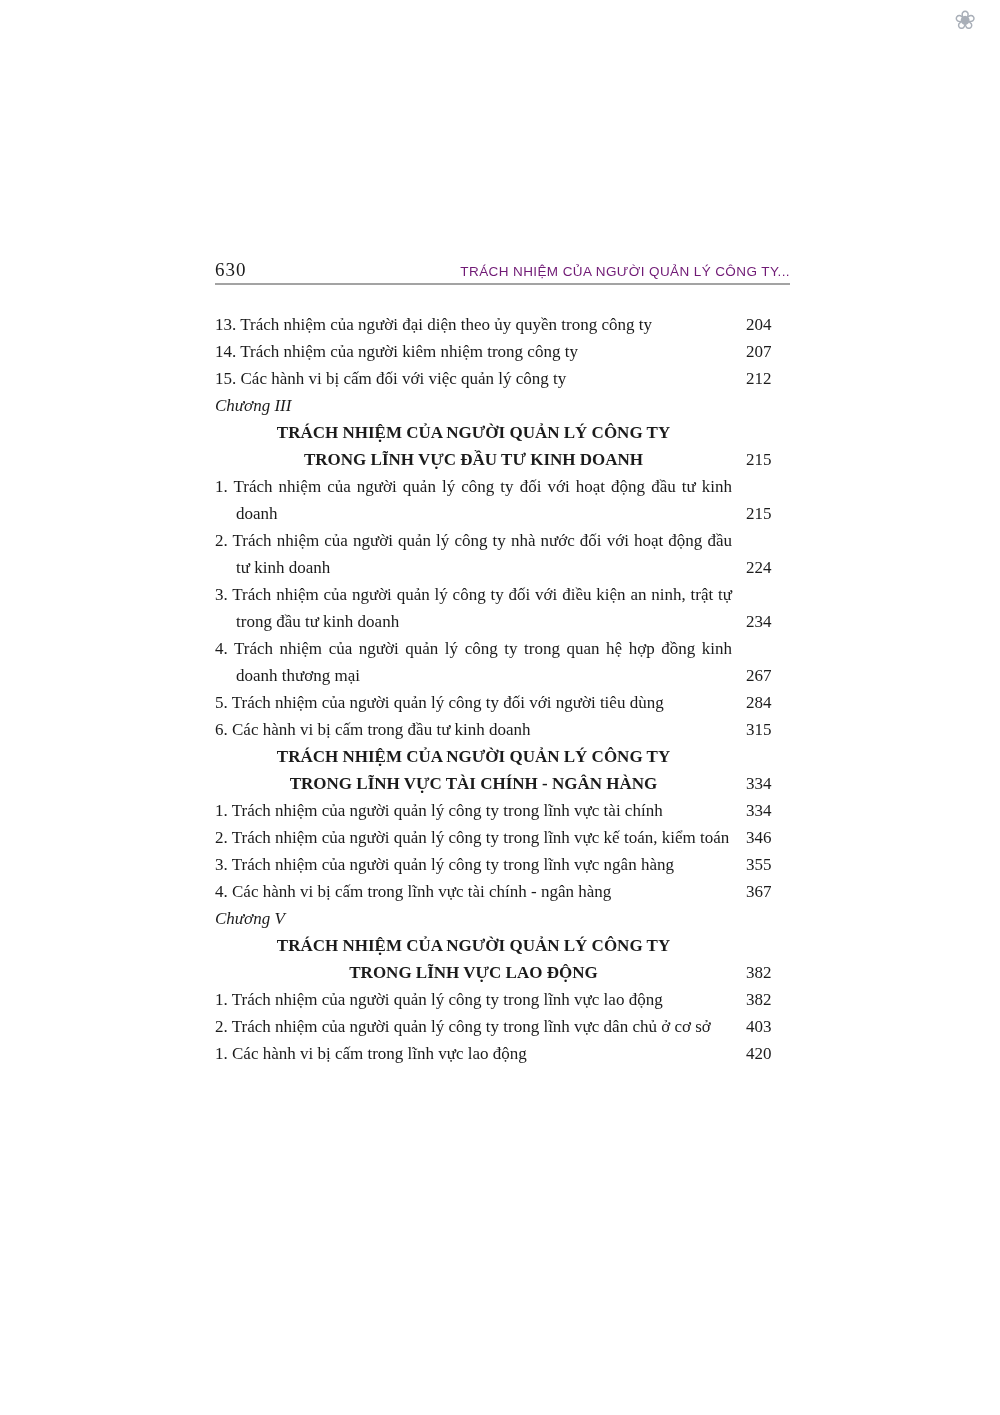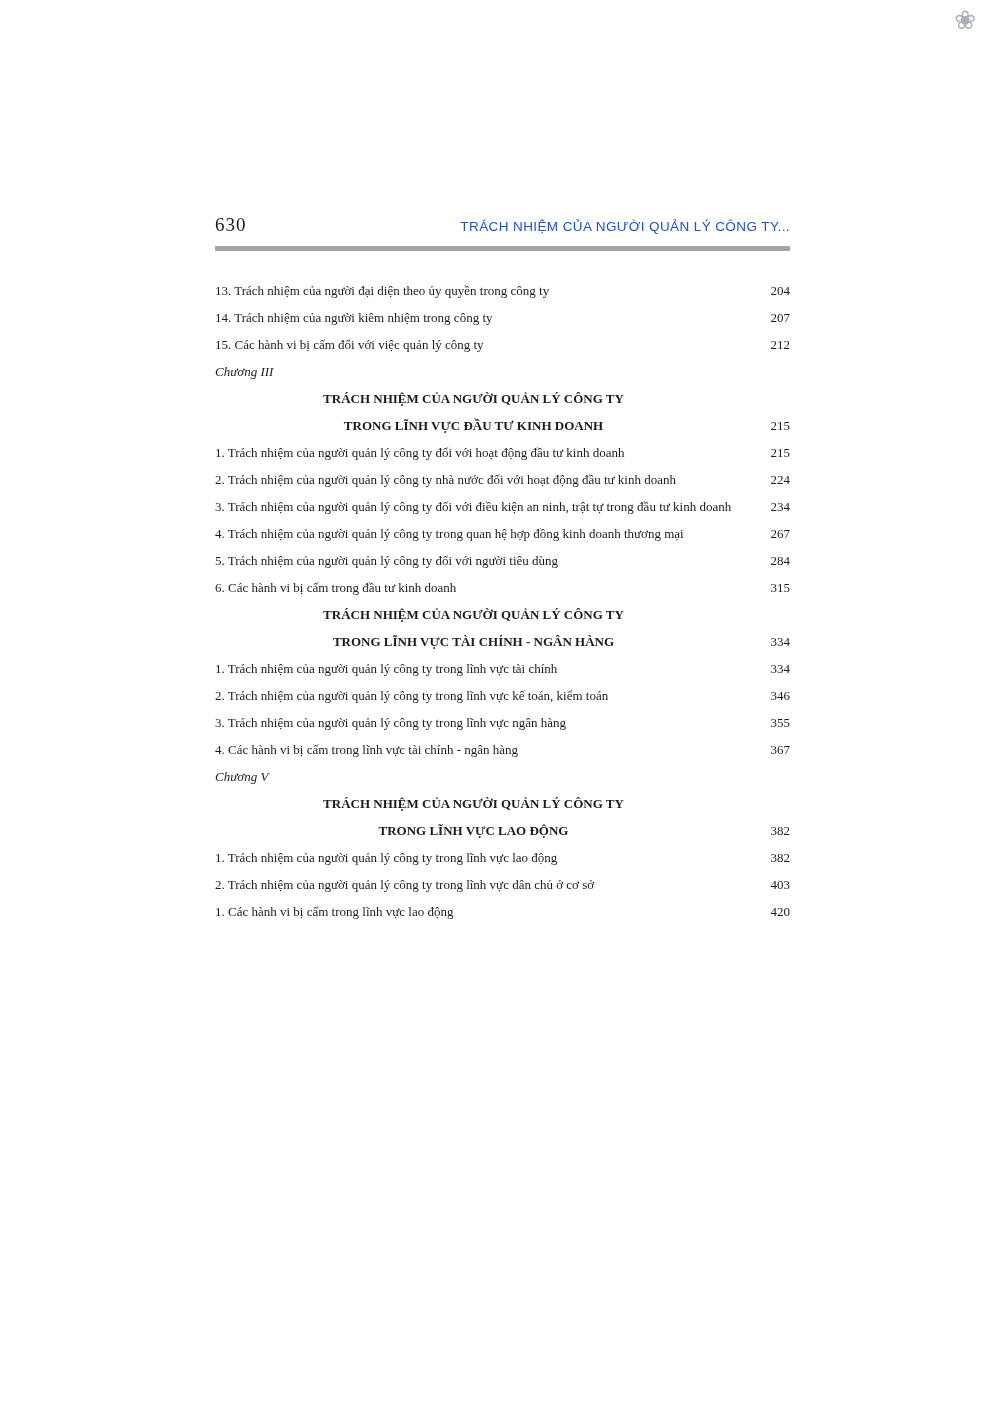--- a/index.html
+++ b/index.html
@@ -24,47 +24,47 @@
   .content {
     position: absolute;
     left: 215px;
     top: 214px;
     width: 575px;
   }
   .header {
     display: flex;
     justify-content: space-between;
     align-items: baseline;
-    border-bottom: 5px solid #a3a3a3;
-    padding-bottom: 10px;
+    border-bottom: 2px solid #a3a3a3;
+    padding-bottom: 2px;
+    margin-top: 45px;
   }
   .header .pagenum {
     font-size: 19px;
     letter-spacing: 1px;
   }
   .header .running {
     font-family: "Liberation Sans", sans-serif;
     font-size: 13.5px;
     letter-spacing: 0.4px;
-    color: #1d4ed8;
+    color: #701a75;
   }
   .toc {
     margin-top: 26px;
-    font-size: 13px;
+    font-size: 17px;
     line-height: 27px;
   }
   .row { display: flex; }
   .row .txt {
     flex: 1 1 auto;
     padding-right: 14px;
     min-width: 0;
   }
   .row .pg {
     flex: 0 0 44px;
-    text-align: right;
     align-self: flex-end;
     white-space: nowrap;
   }
   .item .txt {
     text-align: justify;
     padding-left: 21px;
     text-indent: -21px;
   }
   .chapter-label .txt {
     text-align: left;

